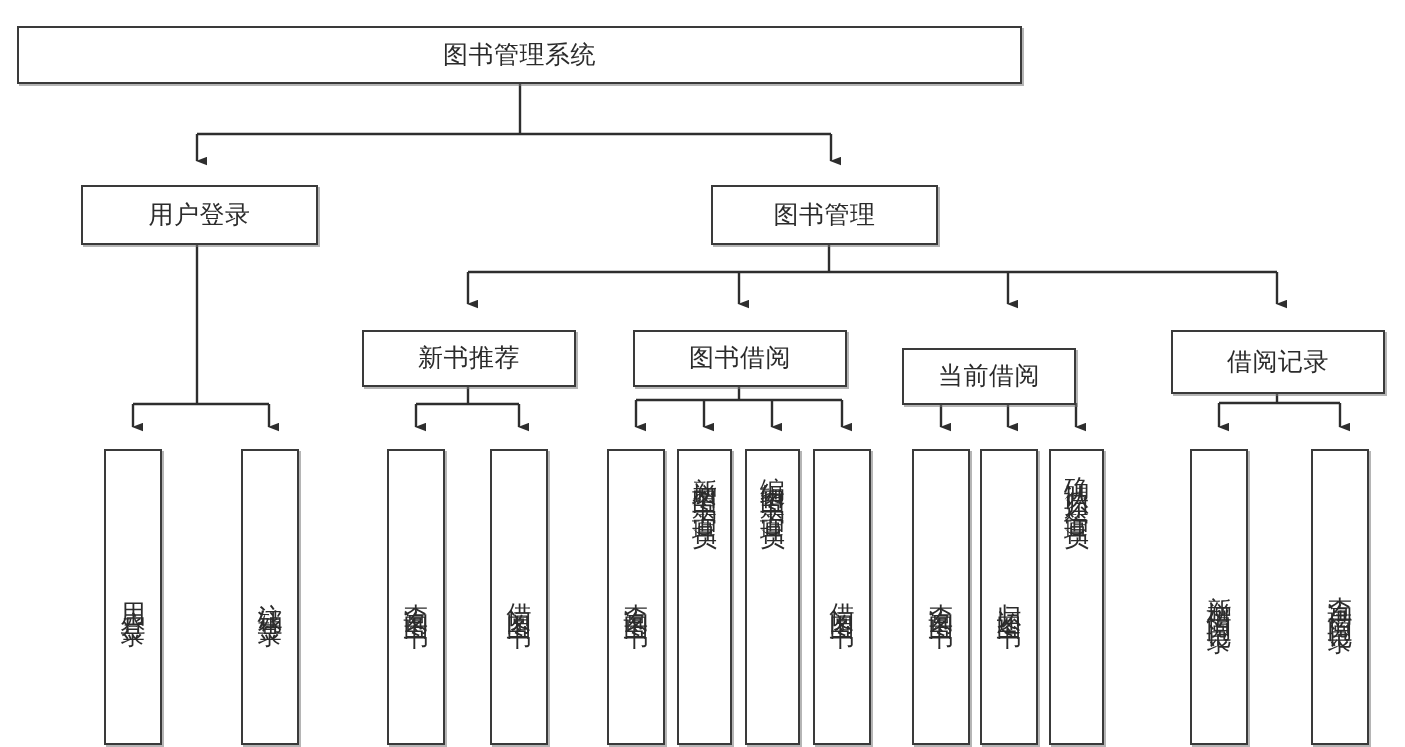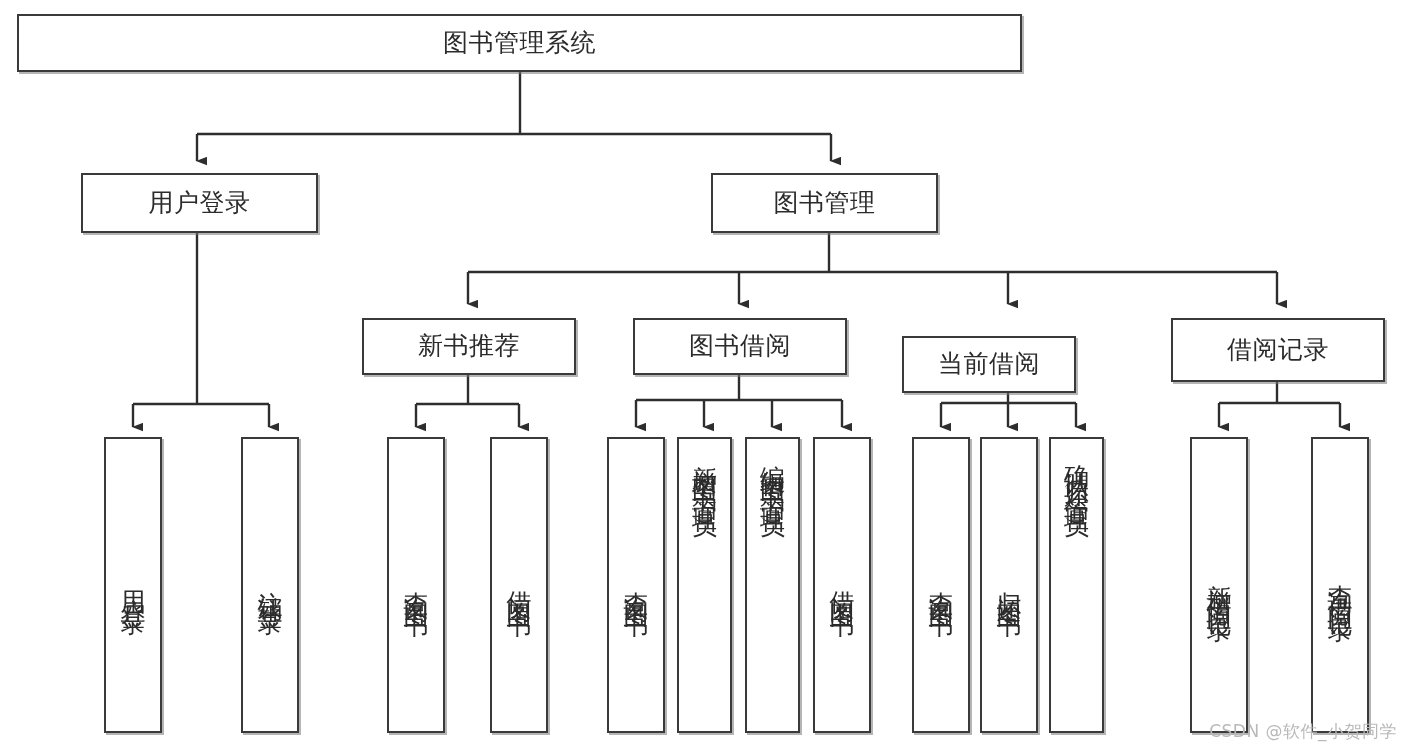--- a/index.html
+++ b/index.html
@@ -13,20 +13,21 @@
   .node{
     position:absolute;
     box-sizing:border-box;
     background:#ffffff;
     border:2px solid #3a3a3a;
     box-shadow:2px 2px 0 0 rgba(120,120,120,.55);
     display:flex;
     align-items:center;
     justify-content:center;
     color:#2b2b2b;
+    margin-top:12px;
   }
   .node .lbl{
     display:block;
     line-height:1.06;
     letter-spacing:.5px;
     white-space:nowrap;
   }
   
   .node.h .lbl{font-size:25px;}
   .node.root .lbl{font-size:25px;}
@@ -172,14 +173,13 @@
     <span class="lbl">确认归还（管理员）</span>
   </div>
 
   <div class="node v mid" style="left:1190px;top:437px;width:58px;height:296px;">
     <span class="lbl">新增借阅记录</span>
   </div>
   <div class="node v mid" style="left:1311px;top:437px;width:58px;height:296px;">
     <span class="lbl">查询借阅记录</span>
   </div>
 
-  <div id="watermark">CSDN @软件_小贺同学</div>
 </div>
 
 </body></html>

